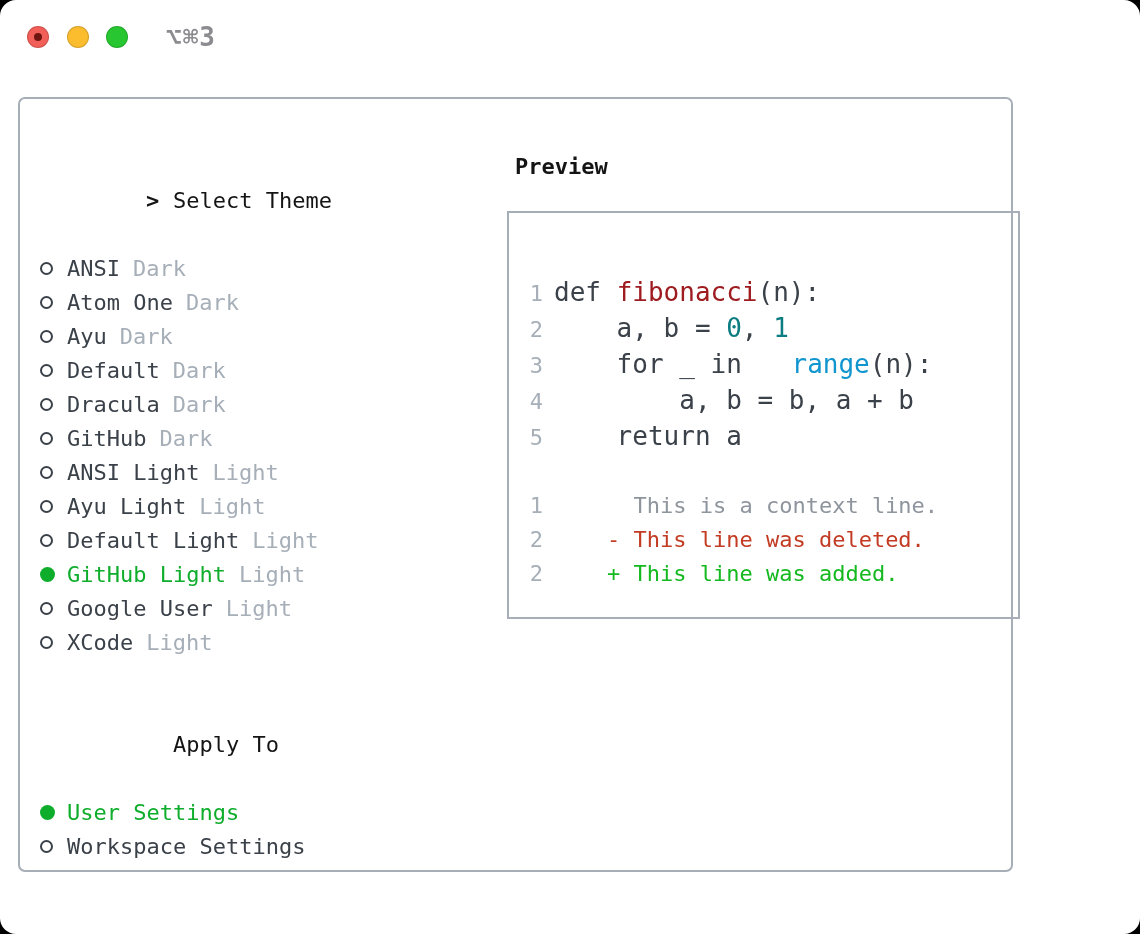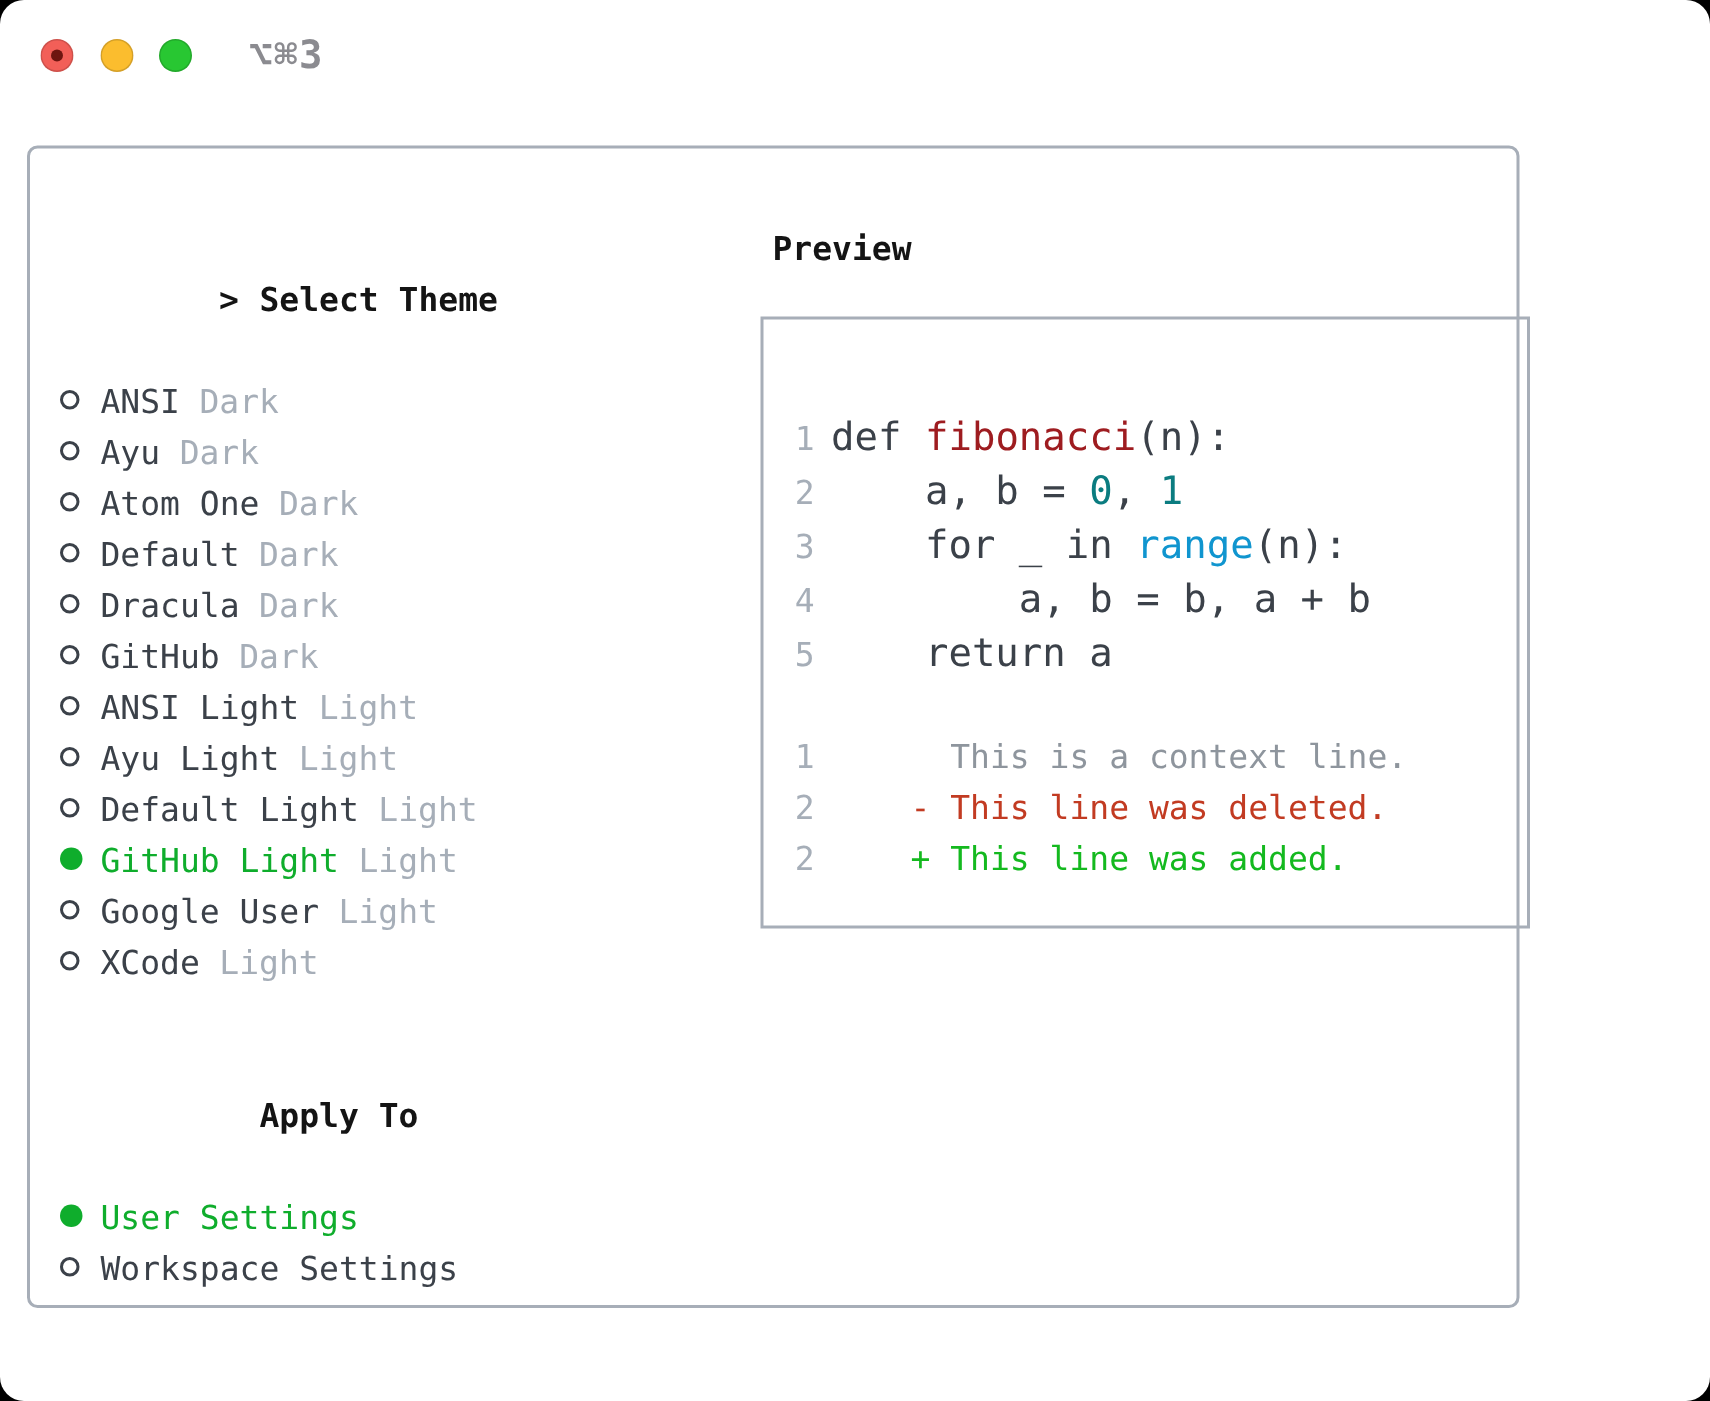--- a/index.html
+++ b/index.html
@@ -35,21 +35,21 @@
   
   .panel{
     position:absolute;left:18px;top:97px;width:995px;height:775px;
     box-sizing:border-box;border:2px solid var(--panel-border);
     border-radius:7px;background:var(--window-bg,#fff);
   }
   .row{line-height:34px;font-size:22px;white-space:pre;color:var(--text-dark);}
   .row.blank{height:34px;}
   .left-col{position:absolute;left:20px;top:51px;}
   .marker{display:inline-block;width:27px;font-weight:700;color:var(--heading);}
-  .hdr{font-weight:700;color:var(--heading);text-align:right;}
+  .hdr{font-weight:400;color:var(--heading);text-align:right;}
   .bullet{display:inline-block;width:27px;}
   .bullet i{
     display:inline-block;width:13px;height:13px;box-sizing:border-box;
     border:2px solid var(--text-dark);border-radius:50%;
     vertical-align:middle;margin-top:-4px;
   }
   .bullet.sel i{
     width:15px;height:15px;border:0;background:var(--accent-green);
   }
   .tname{color:var(--text-dark);}
@@ -66,21 +66,21 @@
     box-sizing:border-box;border:2px solid var(--panel-border);
     padding:62px 0 0 18px;overflow:hidden;
   }
   .ln{
     display:inline-block;width:16px;margin-right:11px;text-align:right;
     color:var(--muted);font-size:22px;
   }
   .code{font-size:26px;white-space:pre;color:var(--text-dark);}
   .tok-title{color:var(--code-title);}
   .tok-number{color:var(--code-number);}
-  .tok-builtin{color:var(--code-builtin);}
+  .tok-builtin{color:var(--code-builtin);margin-left:34px;}
   .dline{font-size:22px;white-space:pre;}
   .d-context{color:var(--diff-context);}
   .d-deleted{color:var(--diff-deleted);}
   .d-added{color:var(--diff-added);}
 </style>
 </head>
 <body>
 
 <div class="window">
   <div class="titlebar">
@@ -92,22 +92,22 @@
     <span class="wtitle">⌥⌘3</span>
   </div>
 
   <div class="panel">
     <div class="left-col">
       <div class="row">
         <span class="marker">&gt;</span><span class="hdr">Select Theme</span>
       </div>
       <div id="theme-list">
           <div class="row item"><span class="bullet"><i></i></span><span class="tname">ANSI</span><span class="variant">Dark</span></div>
+          <div class="row item"><span class="bullet"><i></i></span><span class="tname">Atom One</span><span class="variant">Dark</span></div>
           <div class="row item"><span class="bullet"><i></i></span><span class="tname">Ayu</span><span class="variant">Dark</span></div>
-          <div class="row item"><span class="bullet"><i></i></span><span class="tname">Atom One</span><span class="variant">Dark</span></div>
           <div class="row item"><span class="bullet"><i></i></span><span class="tname">Default</span><span class="variant">Dark</span></div>
           <div class="row item"><span class="bullet"><i></i></span><span class="tname">Dracula</span><span class="variant">Dark</span></div>
           <div class="row item"><span class="bullet"><i></i></span><span class="tname">GitHub</span><span class="variant">Dark</span></div>
           <div class="row item"><span class="bullet"><i></i></span><span class="tname">ANSI Light</span><span class="variant">Light</span></div>
           <div class="row item"><span class="bullet"><i></i></span><span class="tname">Ayu Light</span><span class="variant">Light</span></div>
           <div class="row item"><span class="bullet"><i></i></span><span class="tname">Default Light</span><span class="variant">Light</span></div>
           <div class="row item"><span class="bullet sel"><i></i></span><span class="tname sel">GitHub Light</span><span class="variant">Light</span></div>
           <div class="row item"><span class="bullet"><i></i></span><span class="tname">Google User</span><span class="variant">Light</span></div>
           <div class="row item"><span class="bullet"><i></i></span><span class="tname">XCode</span><span class="variant">Light</span></div>
         </div>

